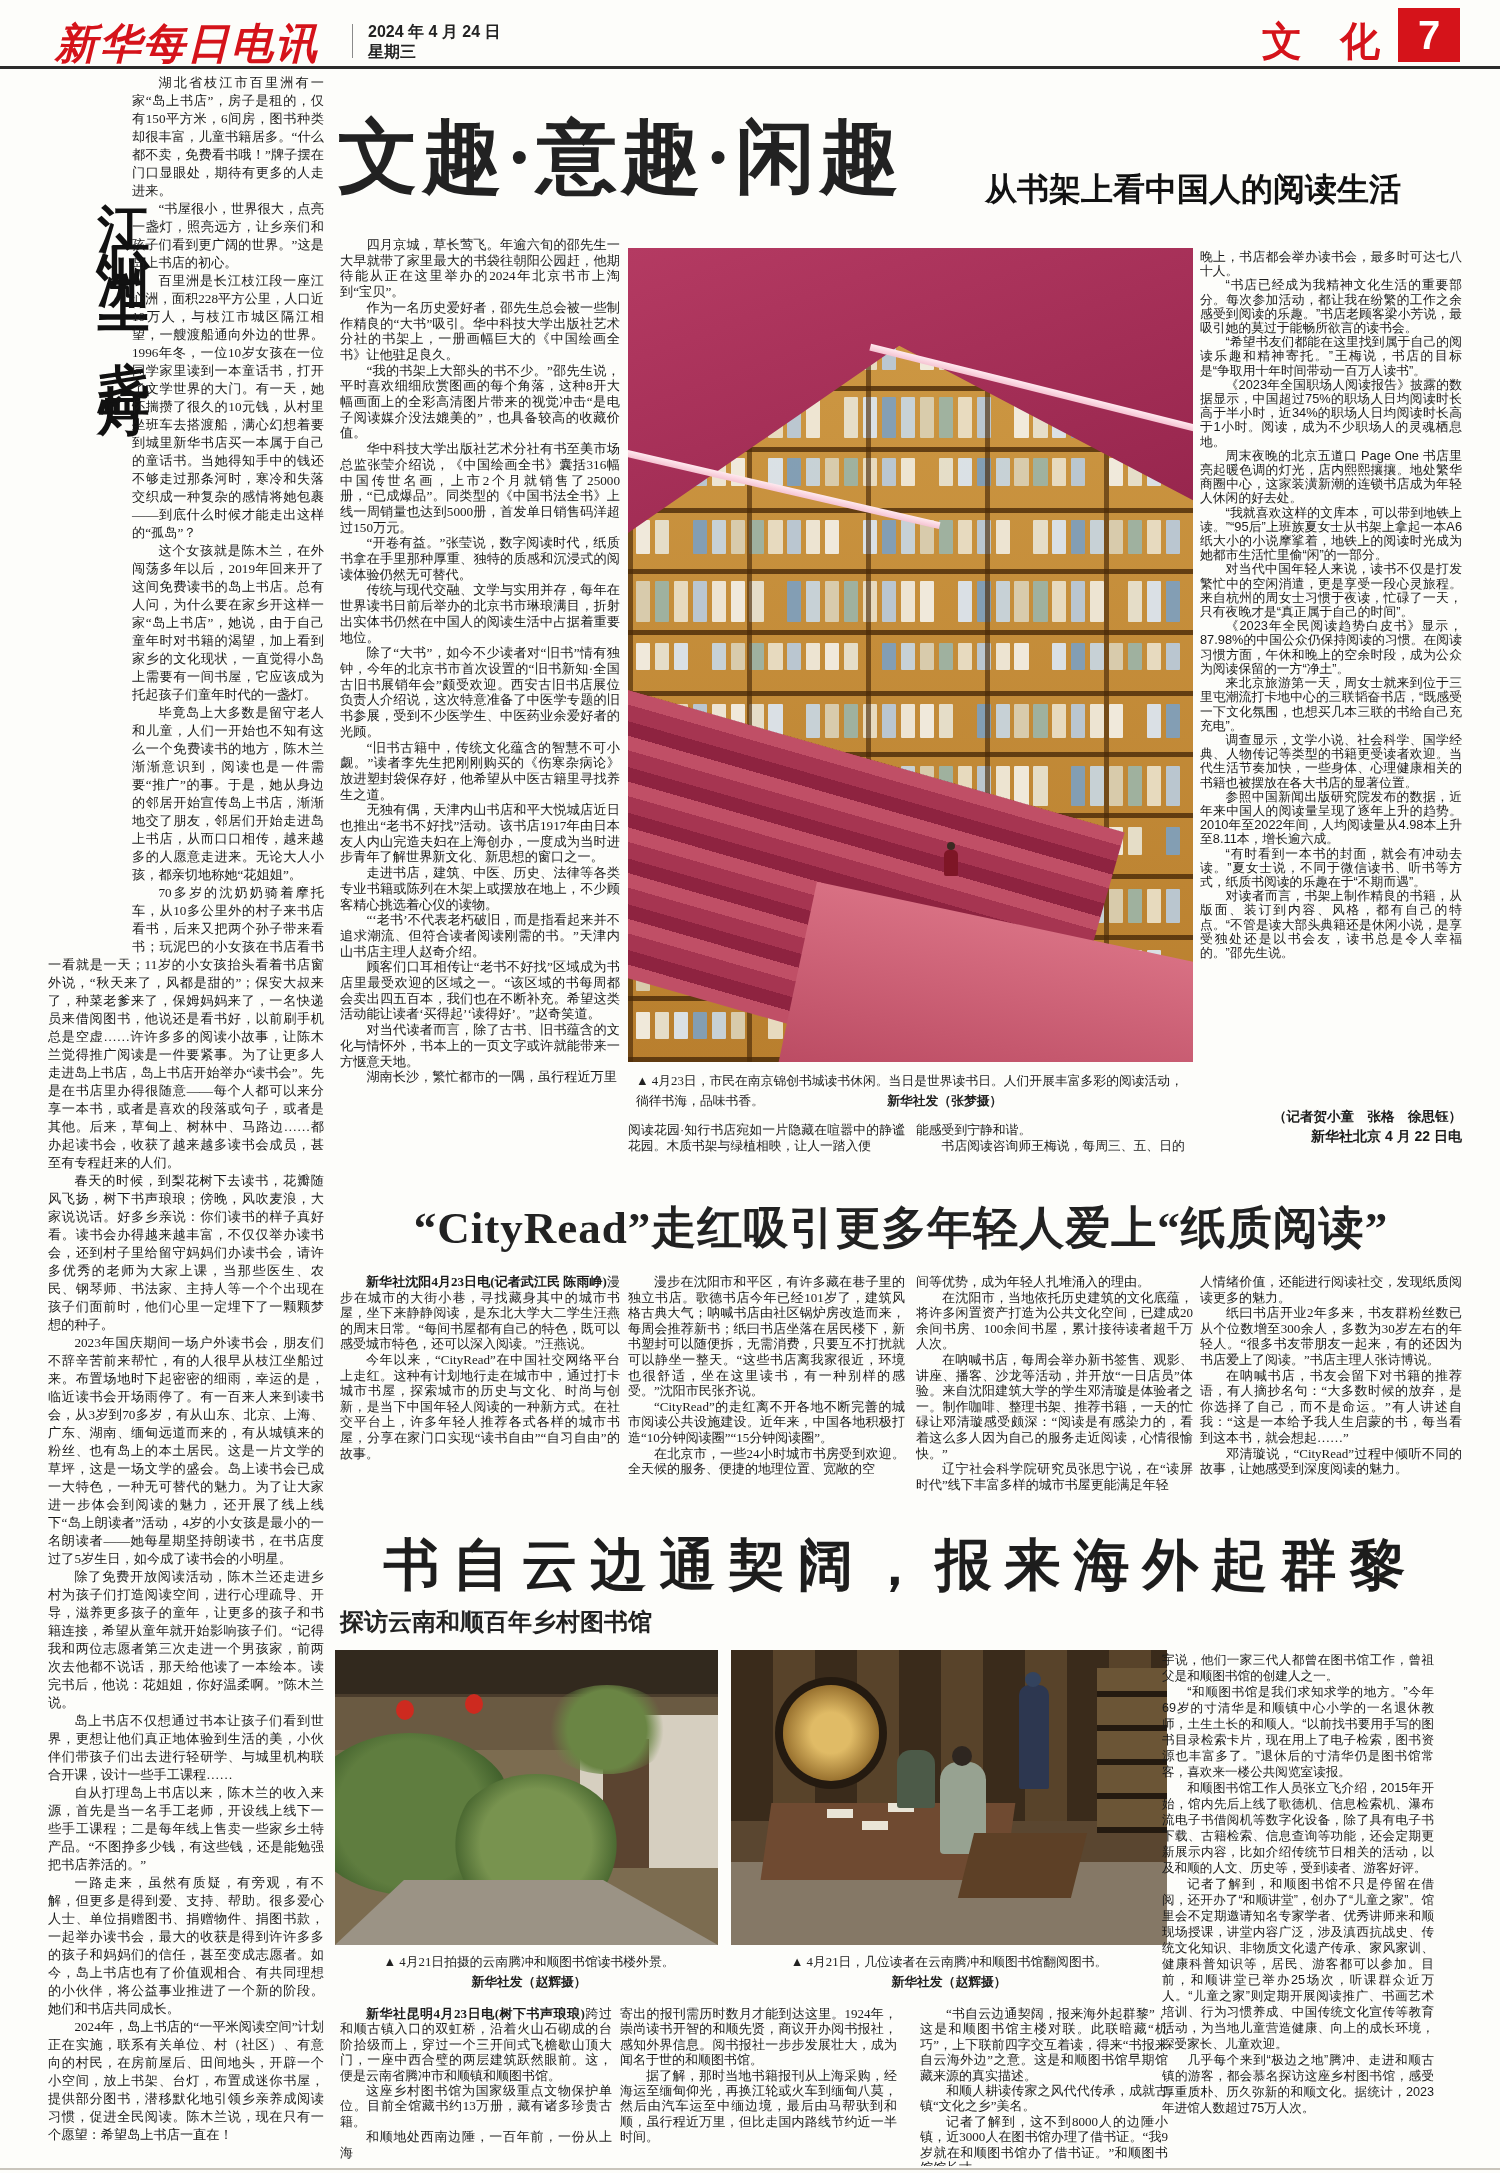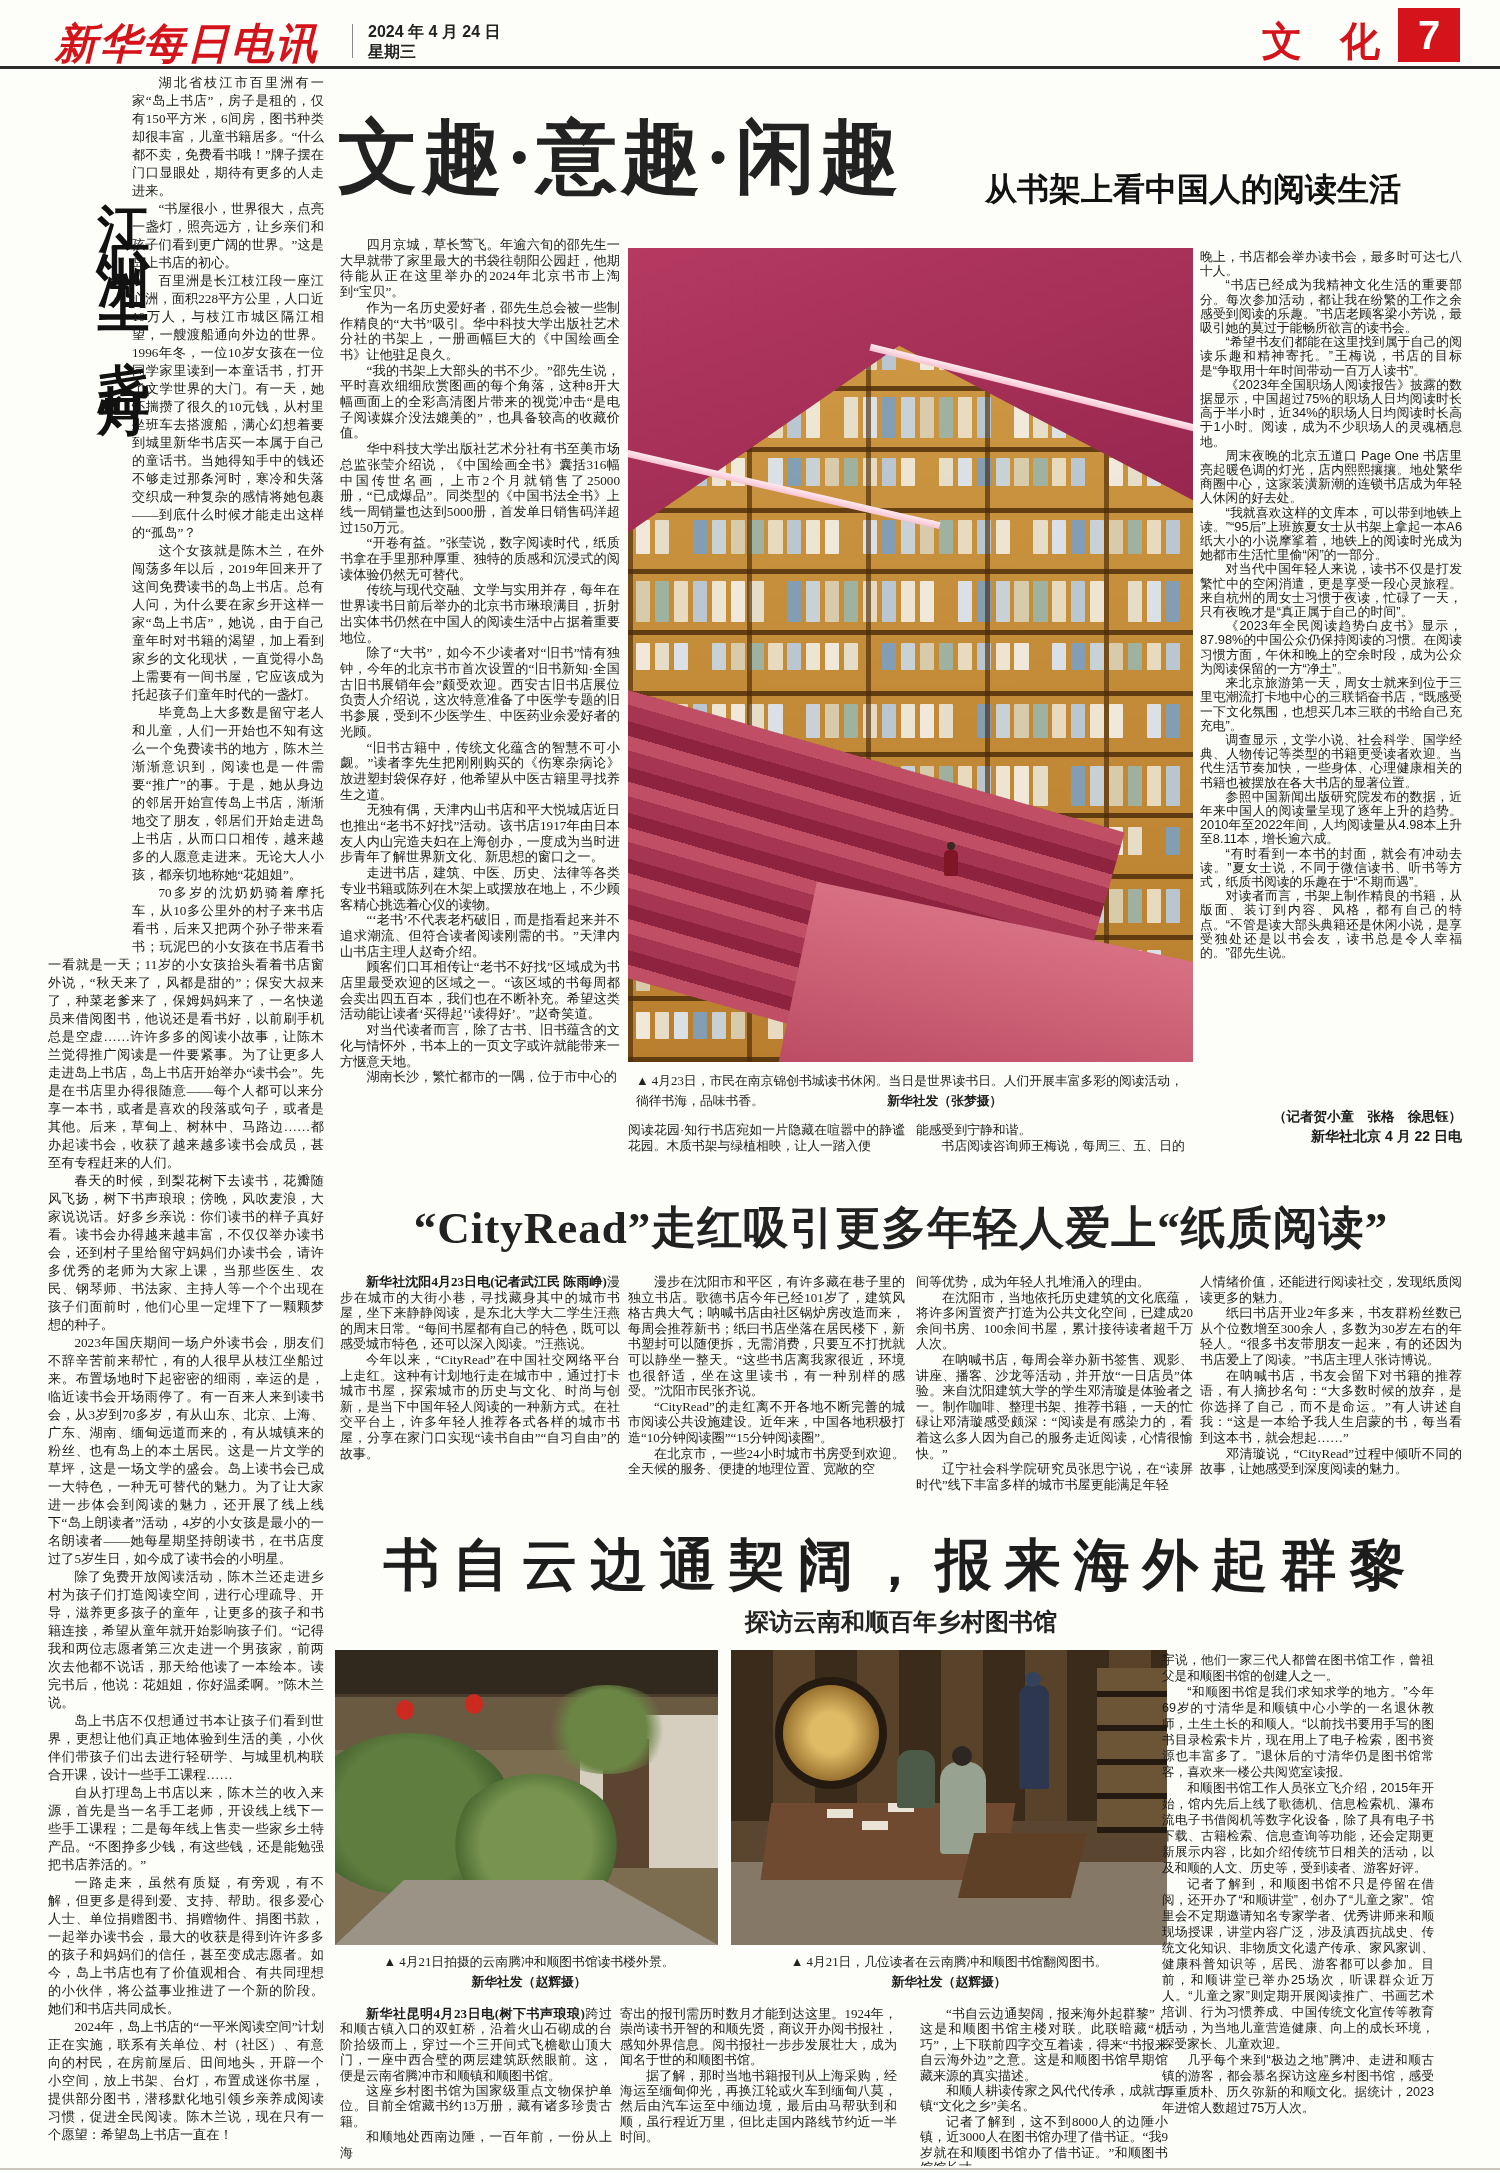--- a/index.html
+++ b/index.html
@@ -55,21 +55,21 @@
      background:linear-gradient(180deg,#d87083,#b24059);}
   #figure-reader{position:absolute;z-index:5;left:56%;top:74%;width:14px;height:26px;background:#7e1626;border-radius:5px 5px 2px 2px;}
   #figure-reader:before{content:"";position:absolute;left:3px;top:-8px;width:8px;height:8px;border-radius:50%;background:#3b2a22;}
   
   #cr-headline{position:absolute;left:340px;top:1198px;width:1122px;text-align:center;font-size:45px;font-weight:900;letter-spacing:1px;color:#222;white-space:nowrap;}
   .cr-col{position:absolute;top:1274px;height:240px;font-size:13px;line-height:15.6px;}
   #cr-a{left:340px;width:280px;} #cr-b{left:628px;width:277px;}
   #cr-c{left:916px;width:277px;} #cr-d{left:1200px;width:262px;}
   
   #hs-headline{position:absolute;left:340px;top:1528px;width:1122px;text-align:center;font-size:56px;font-weight:900;letter-spacing:13px;color:#1d1d1d;white-space:nowrap;}
-  #hs-subhead{position:absolute;left:340px;top:1606px;width:1122px;text-align:center;font-size:24px;font-weight:bold;font-family:"Liberation Sans",sans-serif;color:#222;}
+  #hs-subhead{position:absolute;left:340px;top:1606px;width:1122px;font-size:24px;font-weight:bold;font-family:"Liberation Sans",sans-serif;color:#222;}
   .hs-cap{position:absolute;font-size:12.8px;line-height:19px;text-align:center;color:#222;}
   #hs-cap1{left:340px;top:1953px;width:378px;} #hs-cap2{left:731px;top:1953px;width:436px;}
   .hs-cap b{font-family:"Liberation Sans",sans-serif;}
   .hs-col{position:absolute;font-size:13px;line-height:15.4px;}
   #hs-a{left:340px;top:2006px;width:272px;height:160px;}
   #hs-b{left:620px;top:2006px;width:277px;height:160px;}
   #hs-c{left:920px;top:2006px;width:248px;height:160px;}
   #hs-d{left:1162px;top:1652px;width:272px;height:516px;font-size:12.6px;line-height:16px;}
   
   .bphoto{position:absolute;top:1650px;height:295px;overflow:hidden;}
@@ -144,21 +144,21 @@
       <p>华中科技大学出版社艺术分社有书至美市场总监张莹介绍说，《中国绘画全书》囊括316幅中国传世名画，上市2个月就销售了25000册，“已成爆品”。同类型的《中国书法全书》上线一周销量也达到5000册，首发单日销售码洋超过150万元。</p>
       <p>“开卷有益。”张莹说，数字阅读时代，纸质书拿在手里那种厚重、独特的质感和沉浸式的阅读体验仍然无可替代。</p>
       <p>传统与现代交融、文学与实用并存，每年在世界读书日前后举办的北京书市琳琅满目，折射出实体书仍然在中国人的阅读生活中占据着重要地位。</p>
       <p>除了“大书”，如今不少读者对“旧书”情有独钟，今年的北京书市首次设置的“旧书新知·全国古旧书展销年会”颇受欢迎。西安古旧书店展位负责人介绍说，这次特意准备了中医学专题的旧书参展，受到不少医学生、中医药业余爱好者的光顾。</p>
       <p>“旧书古籍中，传统文化蕴含的智慧不可小觑。”读者李先生把刚刚购买的《伤寒杂病论》放进塑封袋保存好，他希望从中医古籍里寻找养生之道。</p>
       <p>无独有偶，天津内山书店和平大悦城店近日也推出“老书不好找”活动。该书店1917年由日本友人内山完造夫妇在上海创办，一度成为当时进步青年了解世界新文化、新思想的窗口之一。</p>
       <p>走进书店，建筑、中医、历史、法律等各类专业书籍或陈列在木架上或摆放在地上，不少顾客精心挑选着心仪的读物。</p>
       <p>“‘老书’不代表老朽破旧，而是指看起来并不追求潮流、但符合读者阅读刚需的书。”天津内山书店主理人赵奇介绍。</p>
       <p>顾客们口耳相传让“老书不好找”区域成为书店里最受欢迎的区域之一。“该区域的书每周都会卖出四五百本，我们也在不断补充。希望这类活动能让读者‘买得起’‘读得好’。”赵奇笑道。</p>
       <p>对当代读者而言，除了古书、旧书蕴含的文化与情怀外，书本上的一页文字或许就能带来一方惬意天地。</p>
-      <p>湖南长沙，繁忙都市的一隅，位于市中心的</p>
+      <p>湖南长沙，繁忙都市的一隅，虽行程近万里</p>
     </div>
 
   <div id="bigphoto">
     <div class="books">
         <i style="position: absolute; left: 4.75%; top: 3.2%; width: 2.5%; height: 3.4%; background: rgb(231, 225, 208);"></i>
         <i style="position: absolute; left: 8.1%; top: 3.2%; width: 2.5%; height: 3.4%; background: rgb(219, 229, 238);"></i>
         <i style="position: absolute; left: 11.45%; top: 3.2%; width: 2.5%; height: 3.4%; background: rgb(127, 159, 186);"></i>
         <i style="position: absolute; left: 14.8%; top: 3.2%; width: 2.5%; height: 3.4%; background: rgb(199, 213, 222);"></i>
         <i style="position: absolute; left: 18.15%; top: 3.2%; width: 2.5%; height: 3.4%; background: rgb(217, 207, 178);"></i>
         <i style="position: absolute; left: 21.5%; top: 3.2%; width: 2.5%; height: 3.4%; background: rgb(157, 179, 164);"></i>

